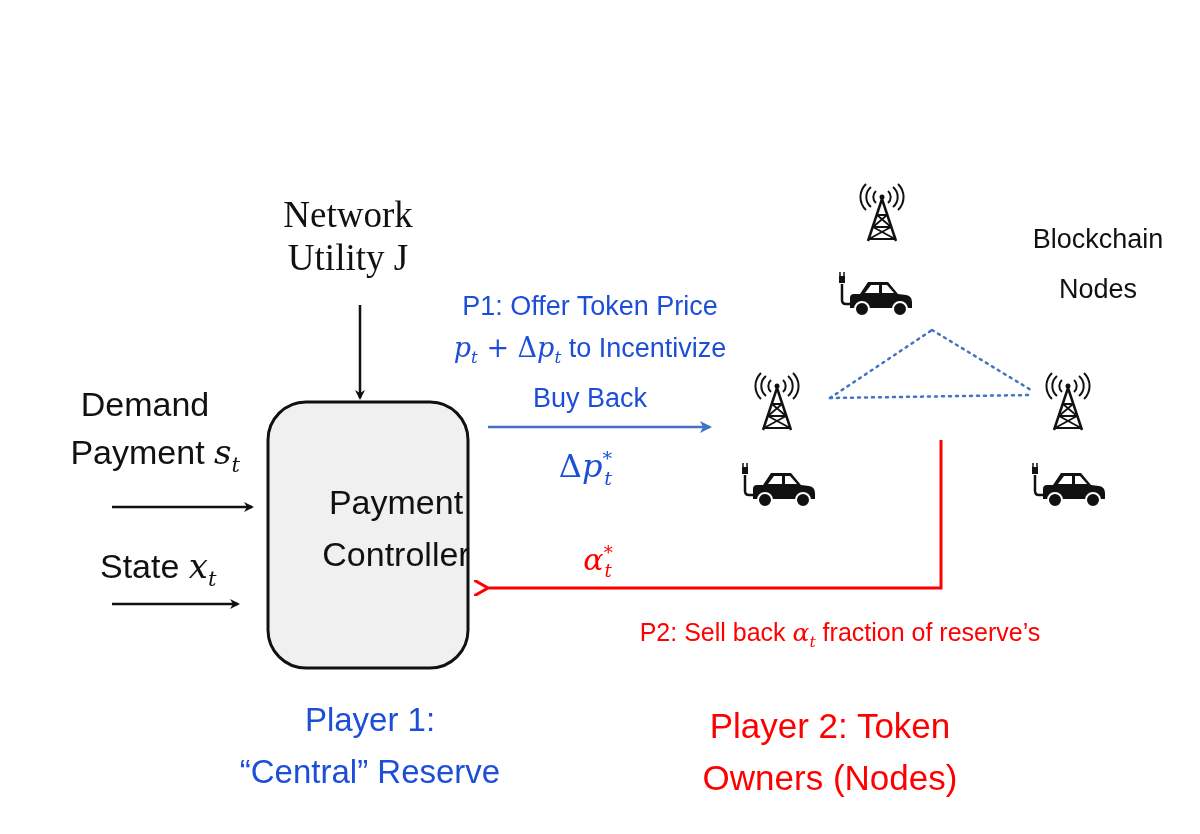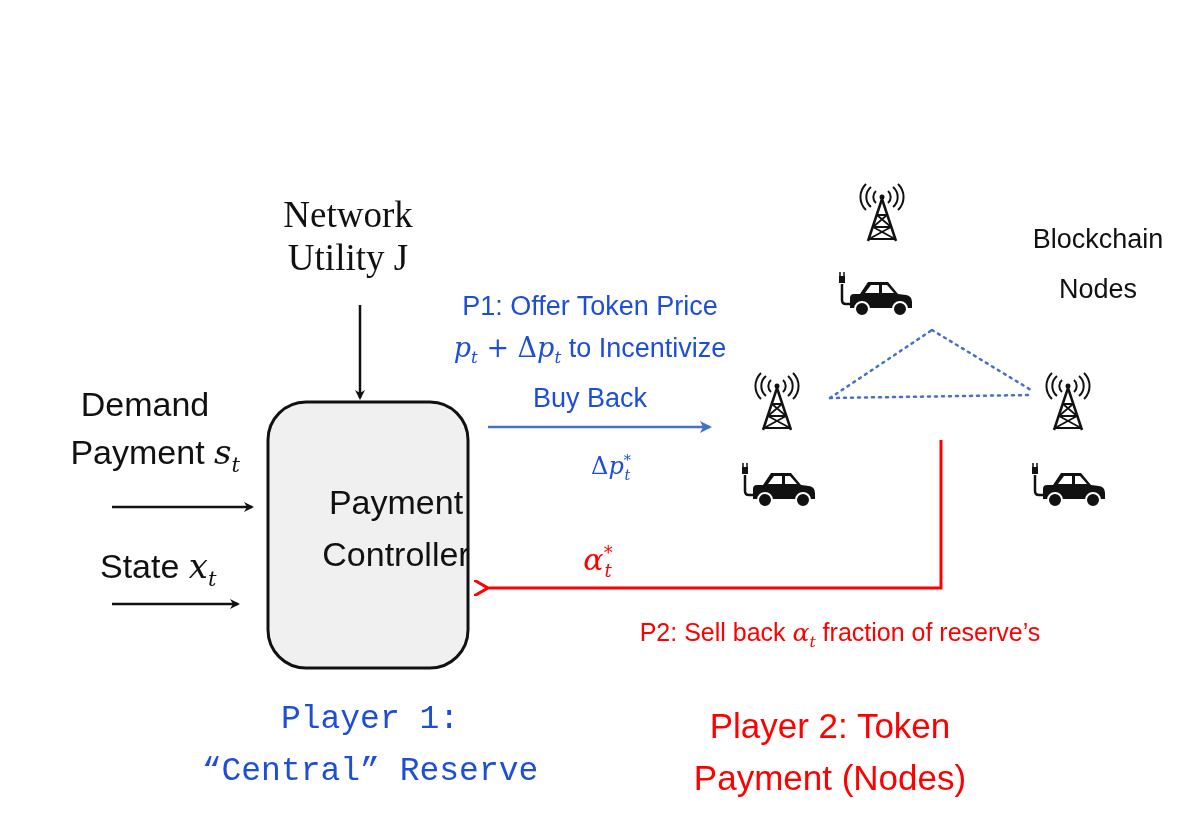--- a/index.html
+++ b/index.html
@@ -107,21 +107,21 @@
   <div>Payment</div>
   <div>Controller</div>
 </div>
 
 <div class="txt sans blue" style="left:410px; top:286px; width:360px; font-size:27px; line-height:41px;">
   <div>P1:  Offer Token Price</div>
   <div><span class="math">p</span><sub class="math">t</sub><span class="math" style="font-style:normal"> + Δ</span><span class="math">p</span><sub class="math">t</sub><span> to Incentivize</span></div>
   <div>Buy Back</div>
 </div>
 
-<div class="txt math blue" style="left:581px; top:446px; width:60px; font-size:24px; line-height:40px;">
+<div class="txt math blue" style="left:552px; top:446px; width:60px; font-size:32px; line-height:40px;text-align:right;">
   <span style="font-style:normal">Δ</span><span>p</span><span style="display:inline-flex; flex-direction:column; vertical-align:middle; font-size:60%; line-height:1;">
       <span class="star" style="font-style:normal">*</span>
       <span>t</span>
     </span>
 </div>
 
 <div class="txt math red" style="left:578px; top:540px; width:40px; font-size:30px; line-height:40px;">
   <span>α</span><span style="display:inline-flex; flex-direction:column; vertical-align:middle; font-size:60%; line-height:1;">
       <span style="font-style:normal">*</span>
       <span>t</span>
@@ -130,21 +130,21 @@
 
 <div class="txt sans red" style="left:570px; top:612px; width:540px; font-size:25px; line-height:40px;">
   <div><span>P2: Sell back </span><span class="math">α</span><sub class="math">t</sub><span> fraction of reserve’s</span></div>
 </div>
 
 <div class="txt sans blk" style="left:988px; top:214px; width:220px; font-size:27px; line-height:50px;">
   <div>Blockchain</div>
   <div>Nodes</div>
 </div>
 
-<div class="txt sans blue" style="left:190px; top:694px; width:360px; font-size:33px; line-height:52px;font-family:Liberation Mono, monospace;">
+<div class="txt sans blue" style="left:190px; top:694px; width:360px; font-size:33px; line-height:52px;">
   <div>Player 1:</div>
   <div>“Central” Reserve</div>
 </div>
 
 <div class="txt sans red" style="left:660px; top:700px; width:340px; font-size:35px; line-height:52px;">
   <div>Player 2: Token</div>
-  <div>Payment (Nodes)</div>
+  <div>Owners (Nodes)</div>
 </div>
 
 </body></html>

